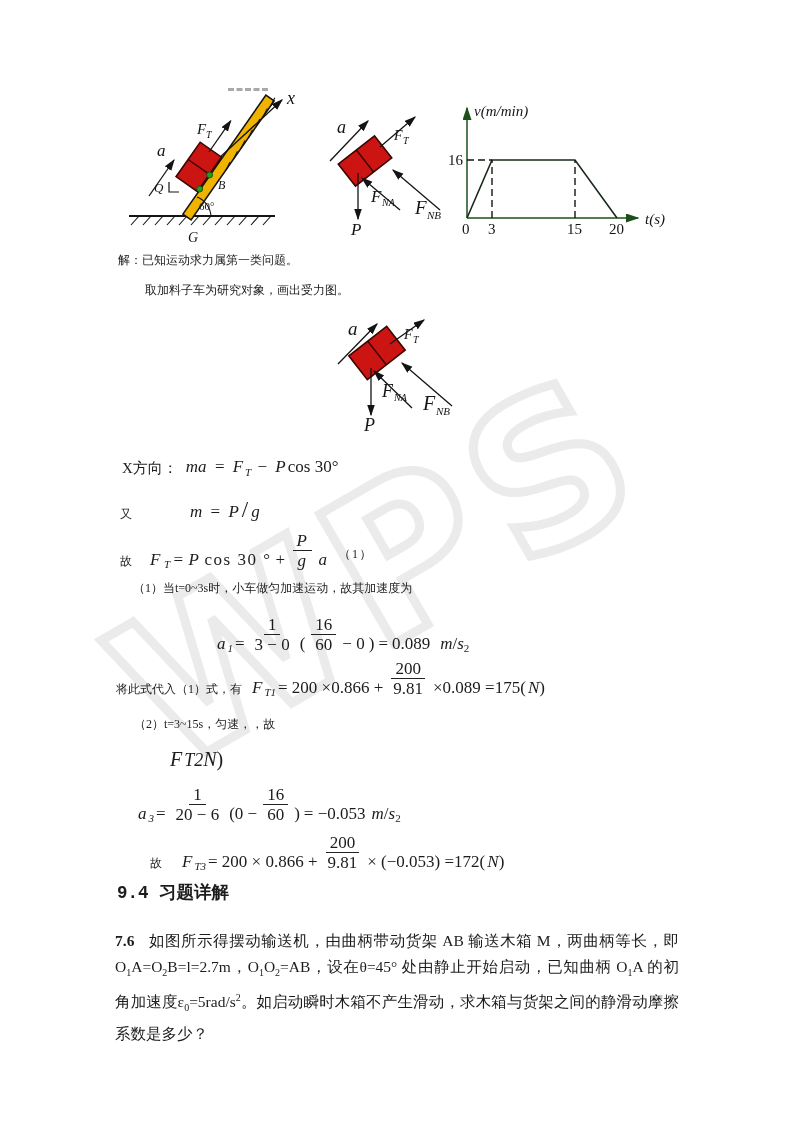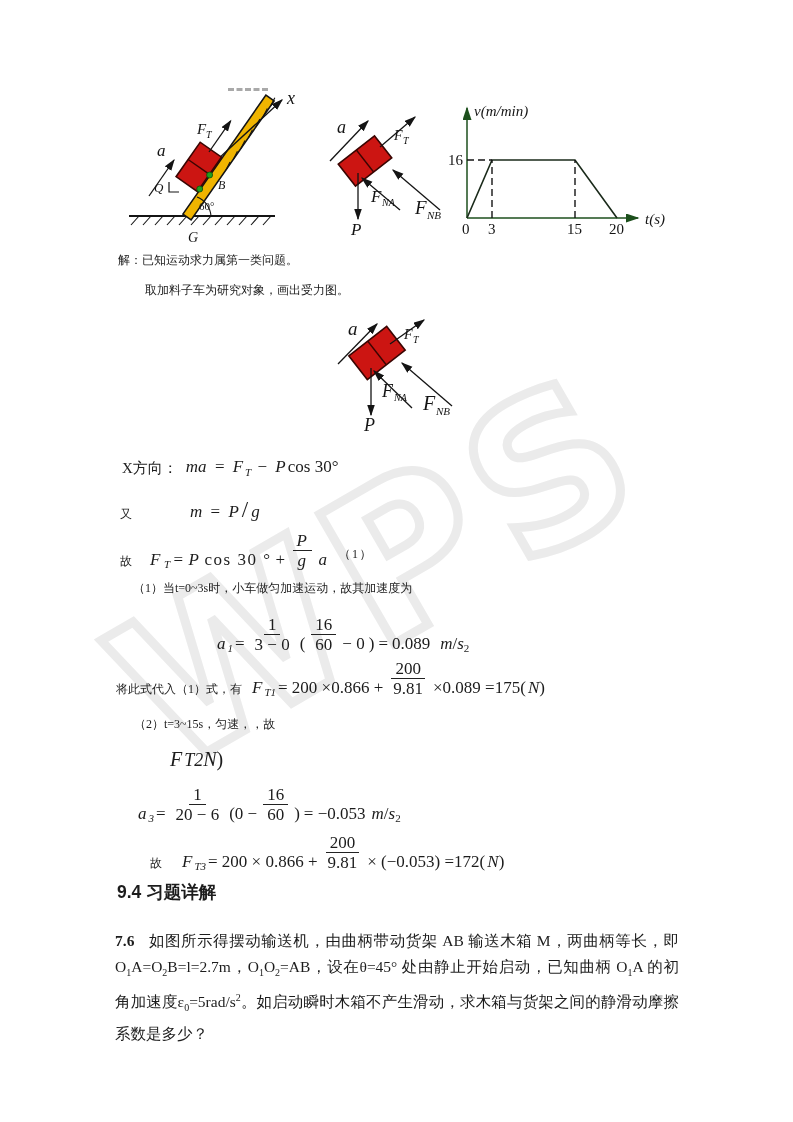--- a/index.html
+++ b/index.html
@@ -304,21 +304,21 @@
         <span class="frac">
             <span class="fn rm">200</span>
             <span class="fd rm">9.81</span>
           </span>
         <span class="rm tok">× (−0.053) =172(</span>
           <span class="mi">N</span>
           <span class="rm">)</span>
       </span>
     </div>
 
-    <div class="abs sectionTitle" style="left:117px;top:880px;">
+    <div class="abs sectionTitle" style="left:117px;top:880px;font-family:Liberation Mono, monospace;">
       <span>9.4 习题详解</span>
     </div>
 
     <div class="abs problem" style="left:115px;top:928px;width:564px;">
       <b>7.6</b><span><span>如图所示得摆动输送机，由曲柄带动货架 AB 输送木箱 M，两曲柄等长，即O</span><sub>1</sub><span>A=O</span><sub>2</sub><span>B=l=2.7m，O</span><sub>1</sub><span>O</span><sub>2</sub><span>=AB，设在θ=45° 处由静止开始启动，已知曲柄 O</span><sub>1</sub><span>A 的初角加速度ε</span><sub>0</sub><span>=5rad/s</span><sup>2</sup><span>。如启动瞬时木箱不产生滑动，求木箱与货架之间的静滑动摩擦系数是多少？</span></span>
     </div>
 
   </div>
 </div>
 

